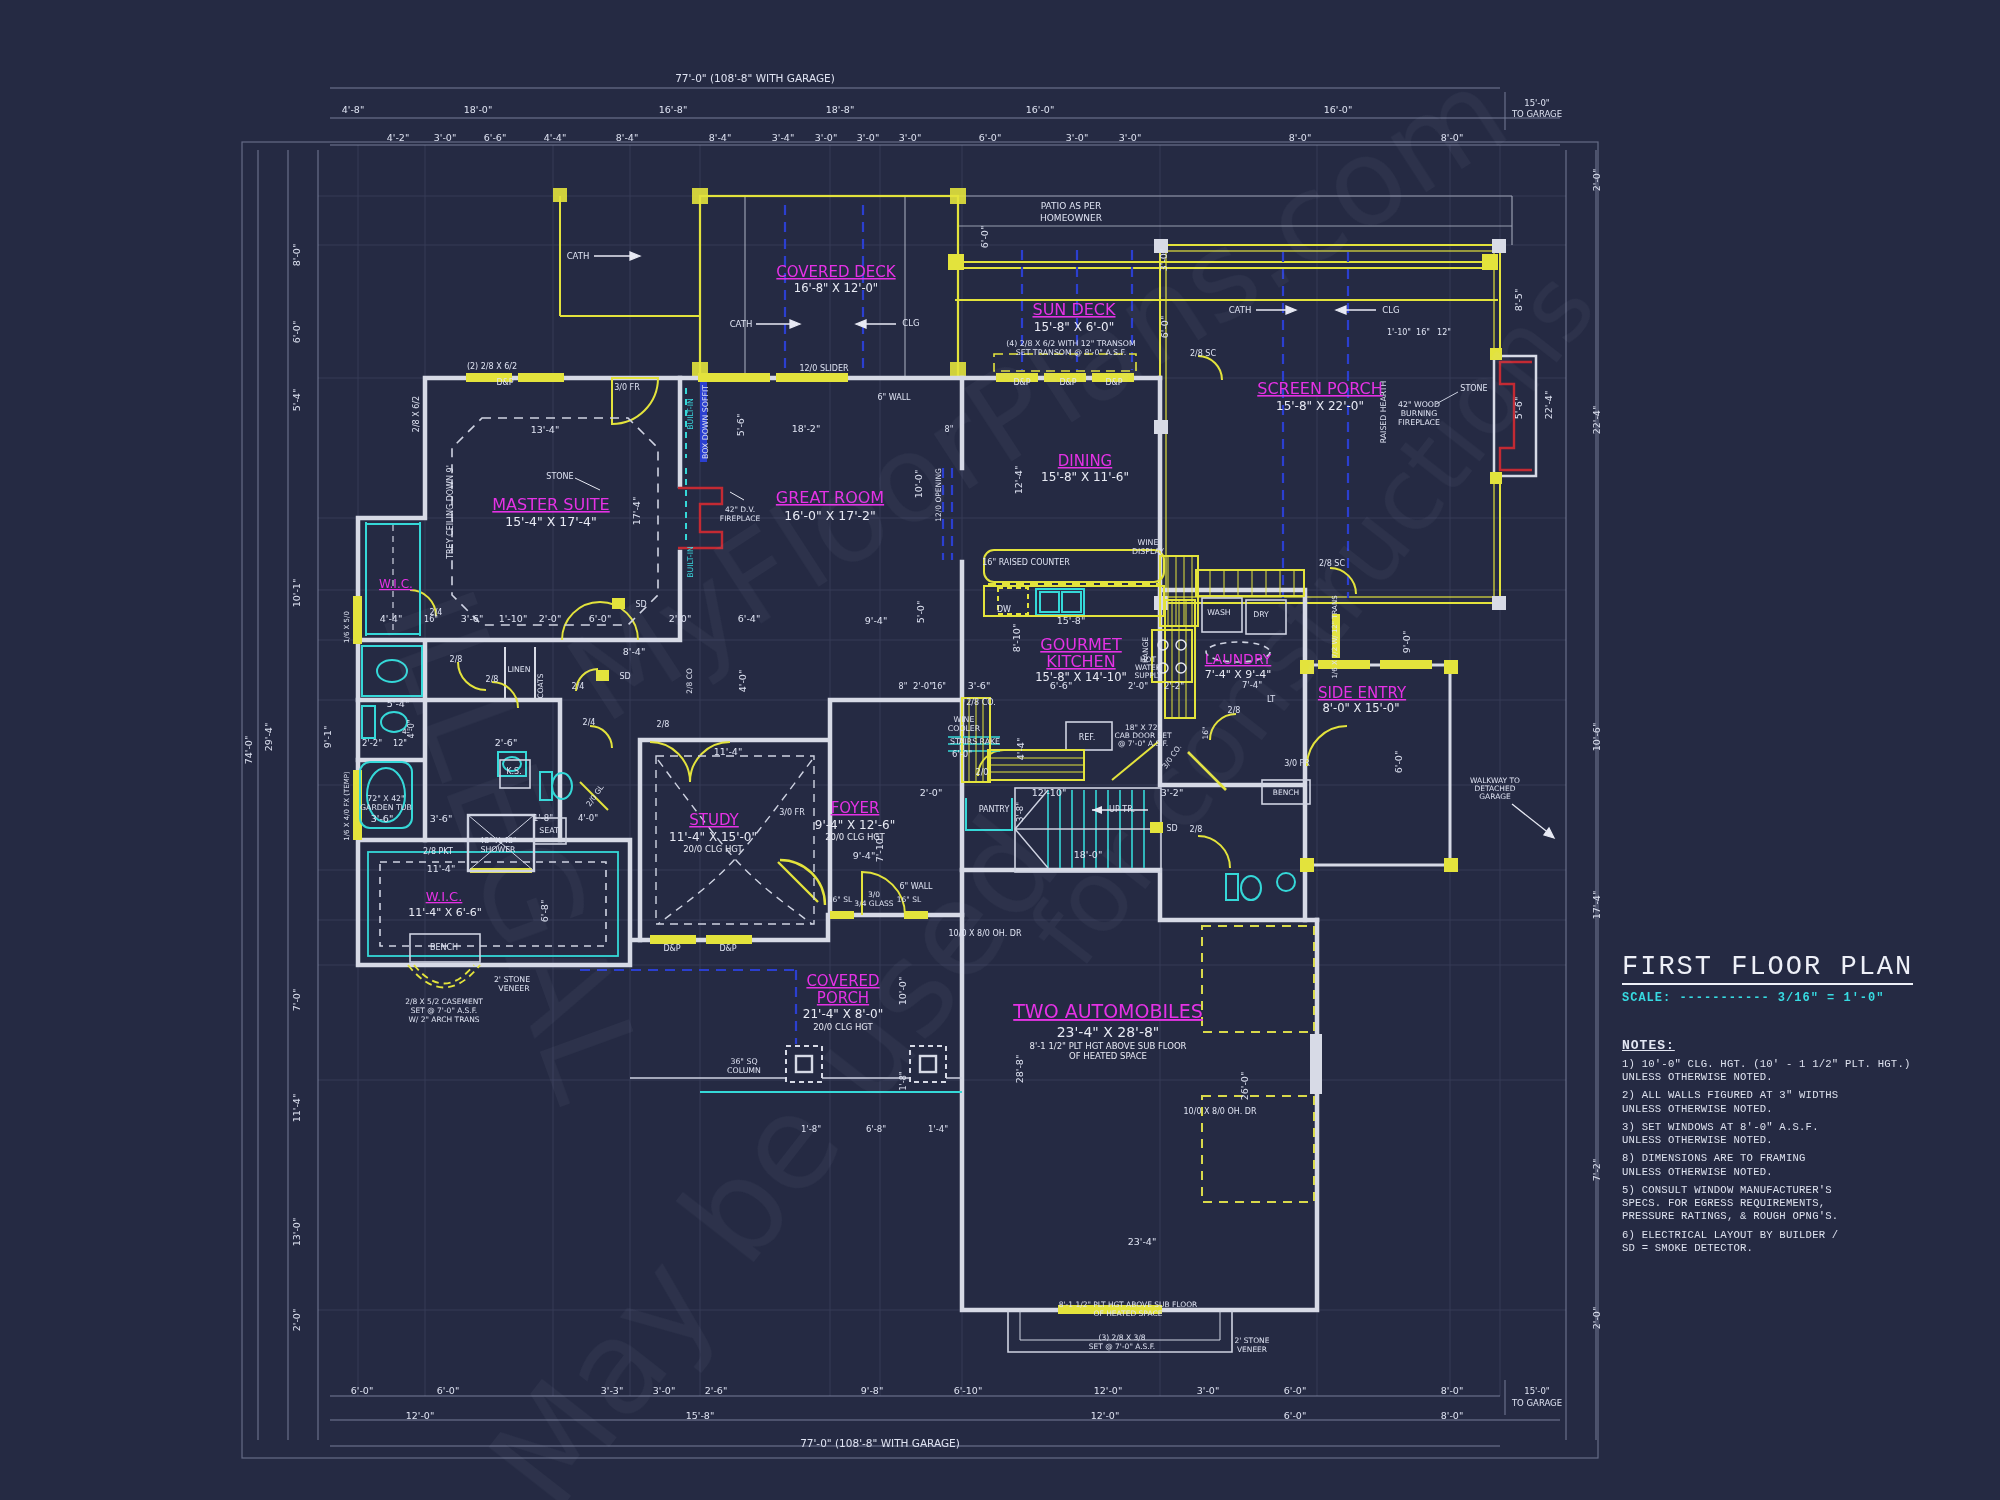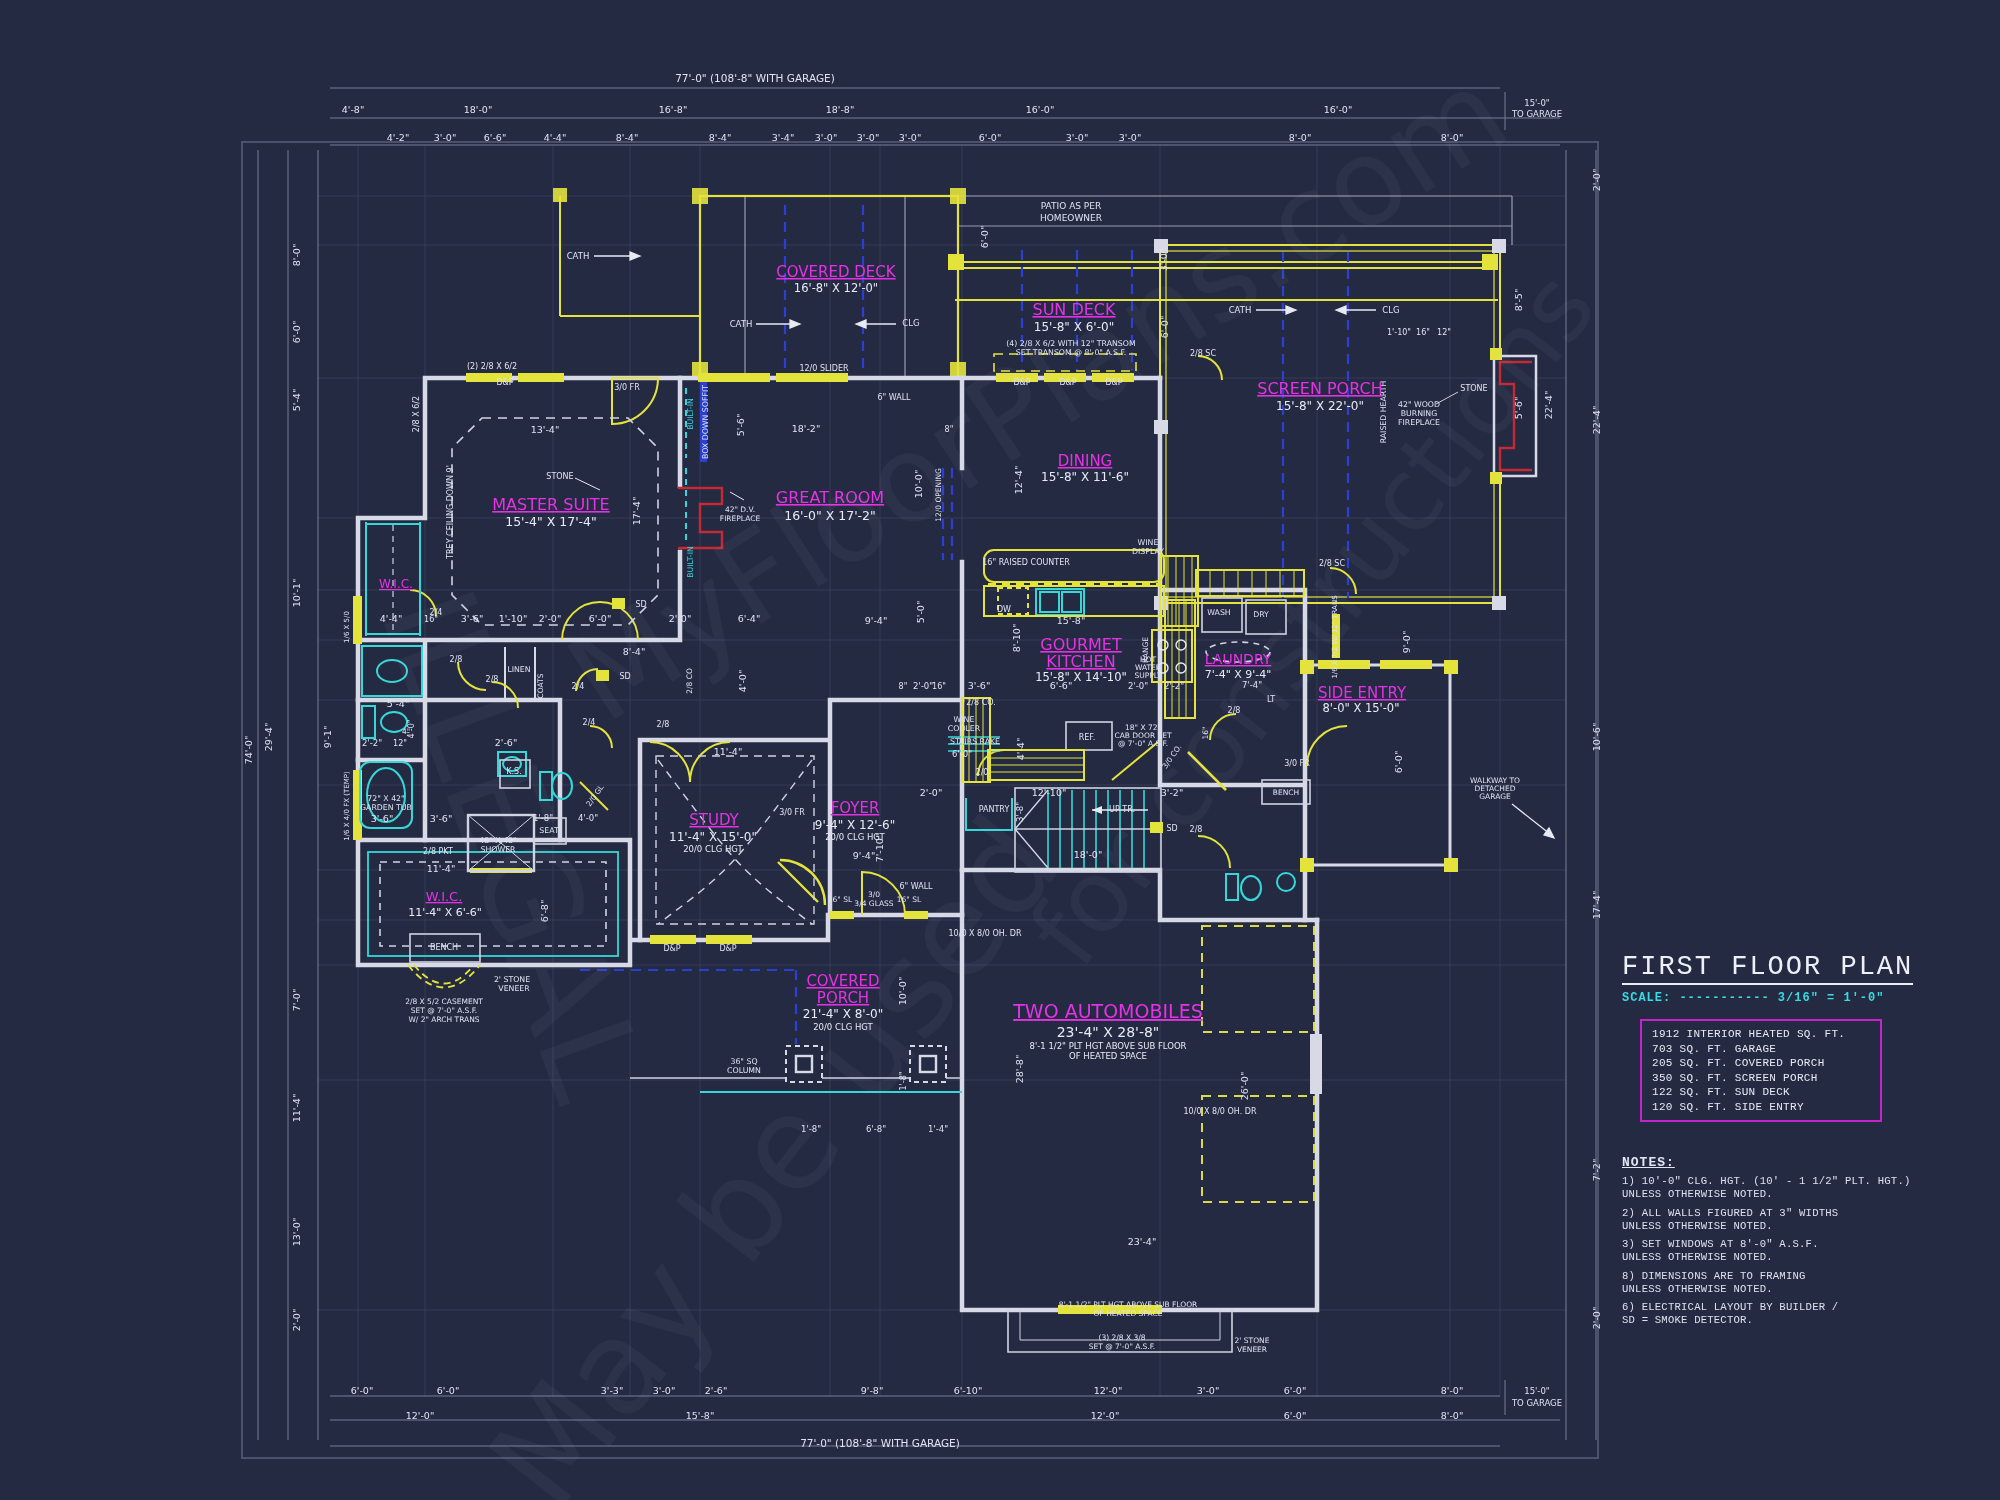--- a/index.html
+++ b/index.html
@@ -580,35 +580,30 @@
 </svg>
 
 
 <div class="titleblock">
   <div class="tb-title">FIRST FLOOR PLAN</div>
   <div class="tb-scale">
     <span>SCALE:</span>
     <span>-----------</span>
     <span>3/16" = 1'-0"</span>
   </div>
-  <div class="tb-areas">
-    <div>1912 INTERIOR HEATED SQ. FT.</div>
-    <div>703 SQ. FT. GARAGE</div>
-    <div>205 SQ. FT. COVERED PORCH</div>
-    <div>350 SQ. FT. SCREEN PORCH</div>
-    <div>122 SQ. FT. SUN DECK</div>
-    <div>120 SQ. FT. SIDE ENTRY</div>
-  </div>
   <div class="tb-notes-h">NOTES:</div>
   <div class="tb-note">1) 10'-0"  CLG. HGT. (10' - 1 1/2" PLT. HGT.)
      UNLESS OTHERWISE NOTED.</div>
   <div class="tb-note">2) ALL  WALLS FIGURED AT 3" WIDTHS
      UNLESS OTHERWISE NOTED.</div>
   <div class="tb-note">3) SET WINDOWS AT 8'-0" A.S.F.
      UNLESS OTHERWISE NOTED.</div>
   <div class="tb-note">8) DIMENSIONS ARE TO FRAMING
      UNLESS OTHERWISE NOTED.</div>
+  <div class="tb-note">5) CONSULT WINDOW MANUFACTURER'S
+     SPECS. FOR EGRESS REQUIREMENTS,
+     PRESSURE RATINGS, &amp; ROUGH OPNG'S.</div>
   <div class="tb-note">6) ELECTRICAL LAYOUT BY BUILDER /
      SD = SMOKE DETECTOR.</div>
 </div>
 
 
 
 
 </body></html>

